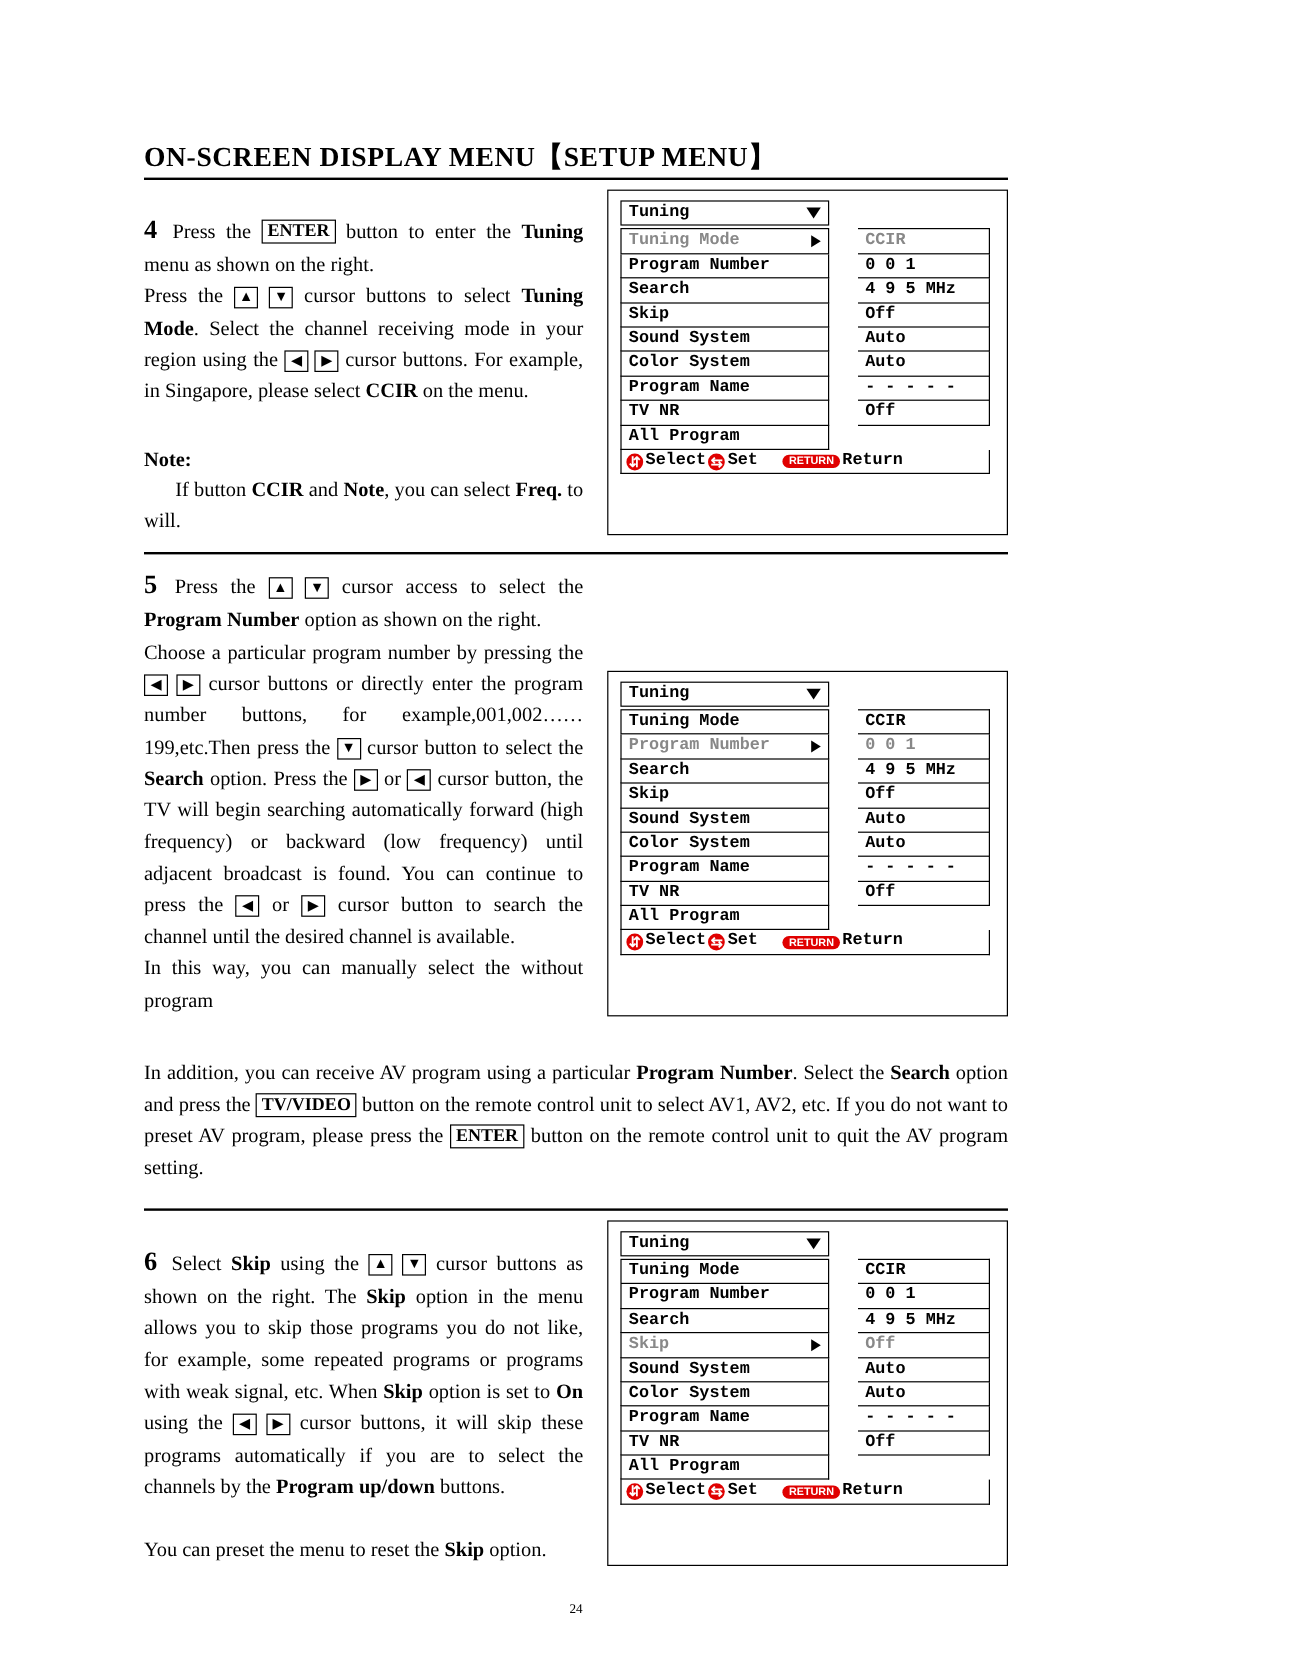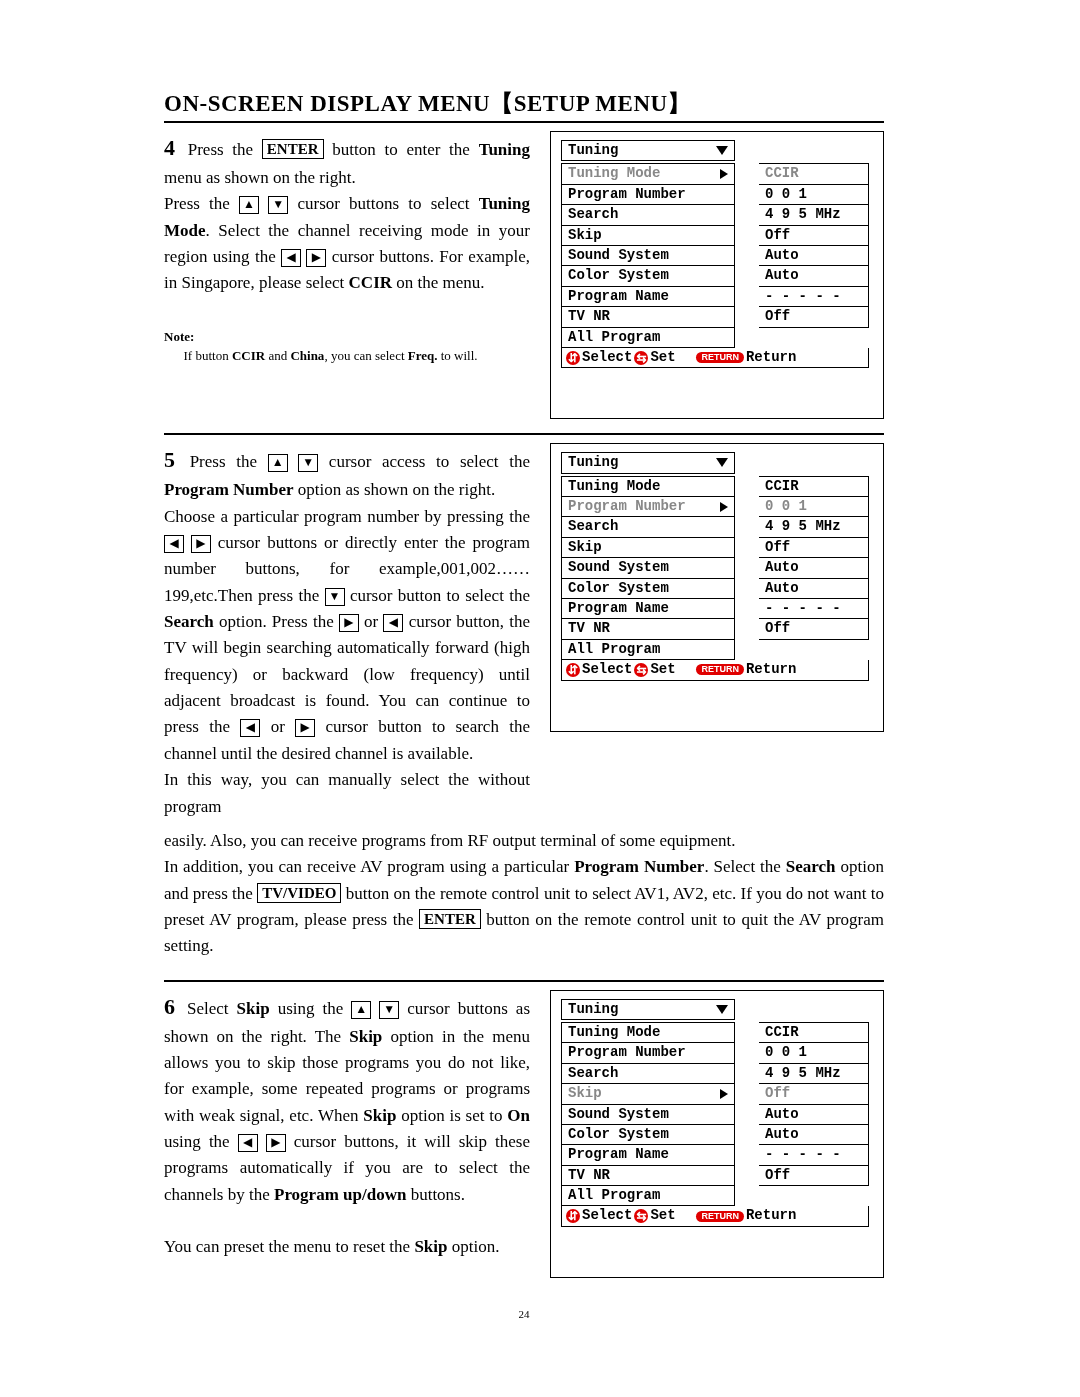--- a/index.html
+++ b/index.html
@@ -4,40 +4,39 @@
 <style>
   body {
     margin: 0;
     padding: 0;
     background: #fff;
     font-family: "Times New Roman", Times, serif;
     color: #000;
     width: 1080px;
   }
   .page {
-    padding: 88px 80px 40px 120px;
+    padding: 115px 80px 40px 120px;
     box-sizing: border-box;
     width: 920px;
-    margin-left: 44px;
   }
   h1.title {
     font-size: 23px;
     font-weight: bold;
     margin: 0 0 2px 0;
     letter-spacing: 0.5px;
     font-variant: small-caps;
   }
   .hr {
     border: none;
     border-top: 2.5px solid #000;
     margin: 0 0 8px 0;
   }
   .step-row {
     display: flex;
-    align-items: flex-start;
+    align-items: flex-end;
     gap: 20px;
     margin-bottom: 14px;
   }
   .step-text {
     flex: 1;
     font-size: 17px;
     line-height: 1.55;
     text-align: justify;
   }
   .step-num {
@@ -183,39 +182,39 @@
   }
   .full-text {
     font-size: 17px;
     line-height: 1.55;
     text-align: justify;
     margin-top: -6px;
     margin-bottom: 20px;
   }
   .note-block {
     margin-top: 30px;
-    font-size: 13px;
+    font-size: 17px;
     line-height: 1.5;
   }
   .note-label { font-weight: bold; }
 </style>
 </head>
 <body>
 
 <div class="page">
   <h1 class="title">ON-SCREEN DISPLAY MENU【SETUP MENU】</h1>
   <hr class="hr">
 
   <div class="step-row">
     <div class="step-text">
       <span class="step-num">4</span><span> Press the </span><span class="boxed">ENTER</span><span> button to enter the </span><span class="b">Tuning</span><span> menu as shown on the right.</span><br>
       <span>Press the </span><span class="arrow-box">▲</span> <span class="arrow-box">▼</span><span> cursor buttons to select </span><span class="b">Tuning Mode</span><span>. Select the channel receiving mode in your region using the </span><span class="arrow-box">◀</span> <span class="arrow-box">▶</span><span> cursor buttons. For example, in Singapore, please select </span><span class="b">CCIR</span><span> on the menu.</span>
       <div class="note-block">
         <span class="note-label">Note:</span><br>
-        &nbsp;&nbsp;&nbsp;&nbsp;&nbsp;&nbsp;<span>If button </span><span class="b">CCIR</span><span> and </span><span class="b">China</span><span>, you can select </span><span class="b">Freq.</span><span> to will.</span>
+        &nbsp;&nbsp;&nbsp;&nbsp;&nbsp;&nbsp;<span>If button </span><span class="b">CCIR</span><span> and </span><span class="b">Note</span><span>, you can select </span><span class="b">Freq.</span><span> to will.</span>
       </div>
     </div>
 
     <div class="osd-box">
       <div class="osd-title-row">
           <div class="osd-title-cell">
             <span>Tuning</span>
             <span class="tri-down"></span>
           </div>
         </div>
@@ -316,21 +315,21 @@
             <div class="osd-right">Off</div>
           </div>
         <div class="osd-row single">
             <div class="osd-left">All Program</div>
           </div>
         <div class="osd-footer"><span class="circ">⇵</span><span>Select</span> <span class="circ">⇆</span><span>Set</span>&nbsp;&nbsp;<span class="pill">RETURN</span><span>Return</span></div>
       </div>
     </div>
   </div>
   <div class="full-text">
-    <span>easily. Also, you can receive programs from RF output terminal of some equipment.</span><br>
+    <br>
     <span>In addition, you can receive AV program using a particular </span><span class="b">Program Number</span><span>. Select the </span><span class="b">Search</span><span> option and press the </span><span class="boxed">TV/VIDEO</span><span> button on the remote control unit to select AV1, AV2, etc. If you do not want to preset AV program, please press the </span><span class="boxed">ENTER</span><span> button on the remote control unit to quit the AV program setting.</span>
   </div>
 
   <hr class="hr">
 
   <div class="step-row">
     <div class="step-text">
       <span class="step-num">6</span><span> Select </span><span class="b">Skip</span><span> using the </span><span class="arrow-box">▲</span> <span class="arrow-box">▼</span><span> cursor buttons as shown on the right. The </span><span class="b">Skip</span><span> option in the menu allows you to skip those programs you do not like, for example, some repeated programs or programs with weak signal, etc. When </span><span class="b">Skip</span><span> option is set to </span><span class="b">On</span><span> using the </span><span class="arrow-box">◀</span> <span class="arrow-box">▶</span><span> cursor buttons, it will skip these programs automatically if you are to select the channels by the </span><span class="b">Program up/down</span><span> buttons.</span><br>
       <br>
       <span>You can preset the menu to reset the </span><span class="b">Skip</span><span> option.</span>

